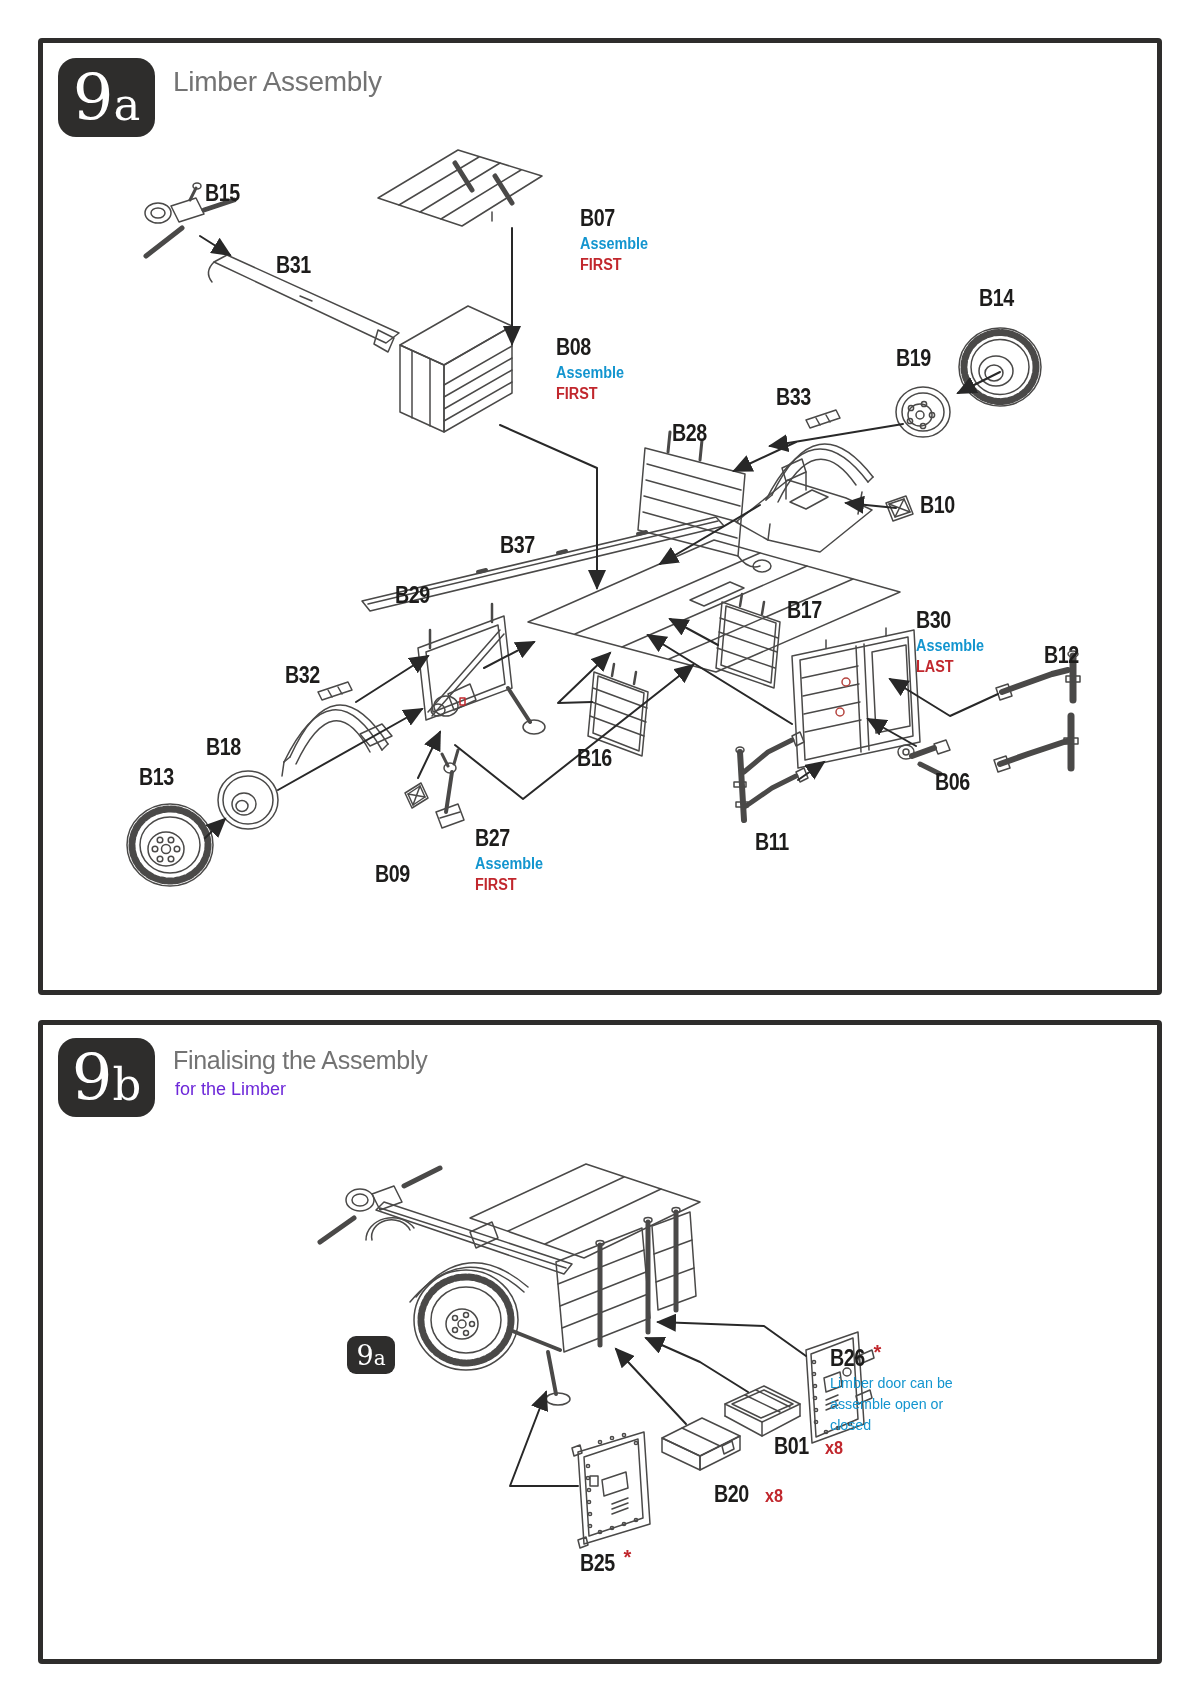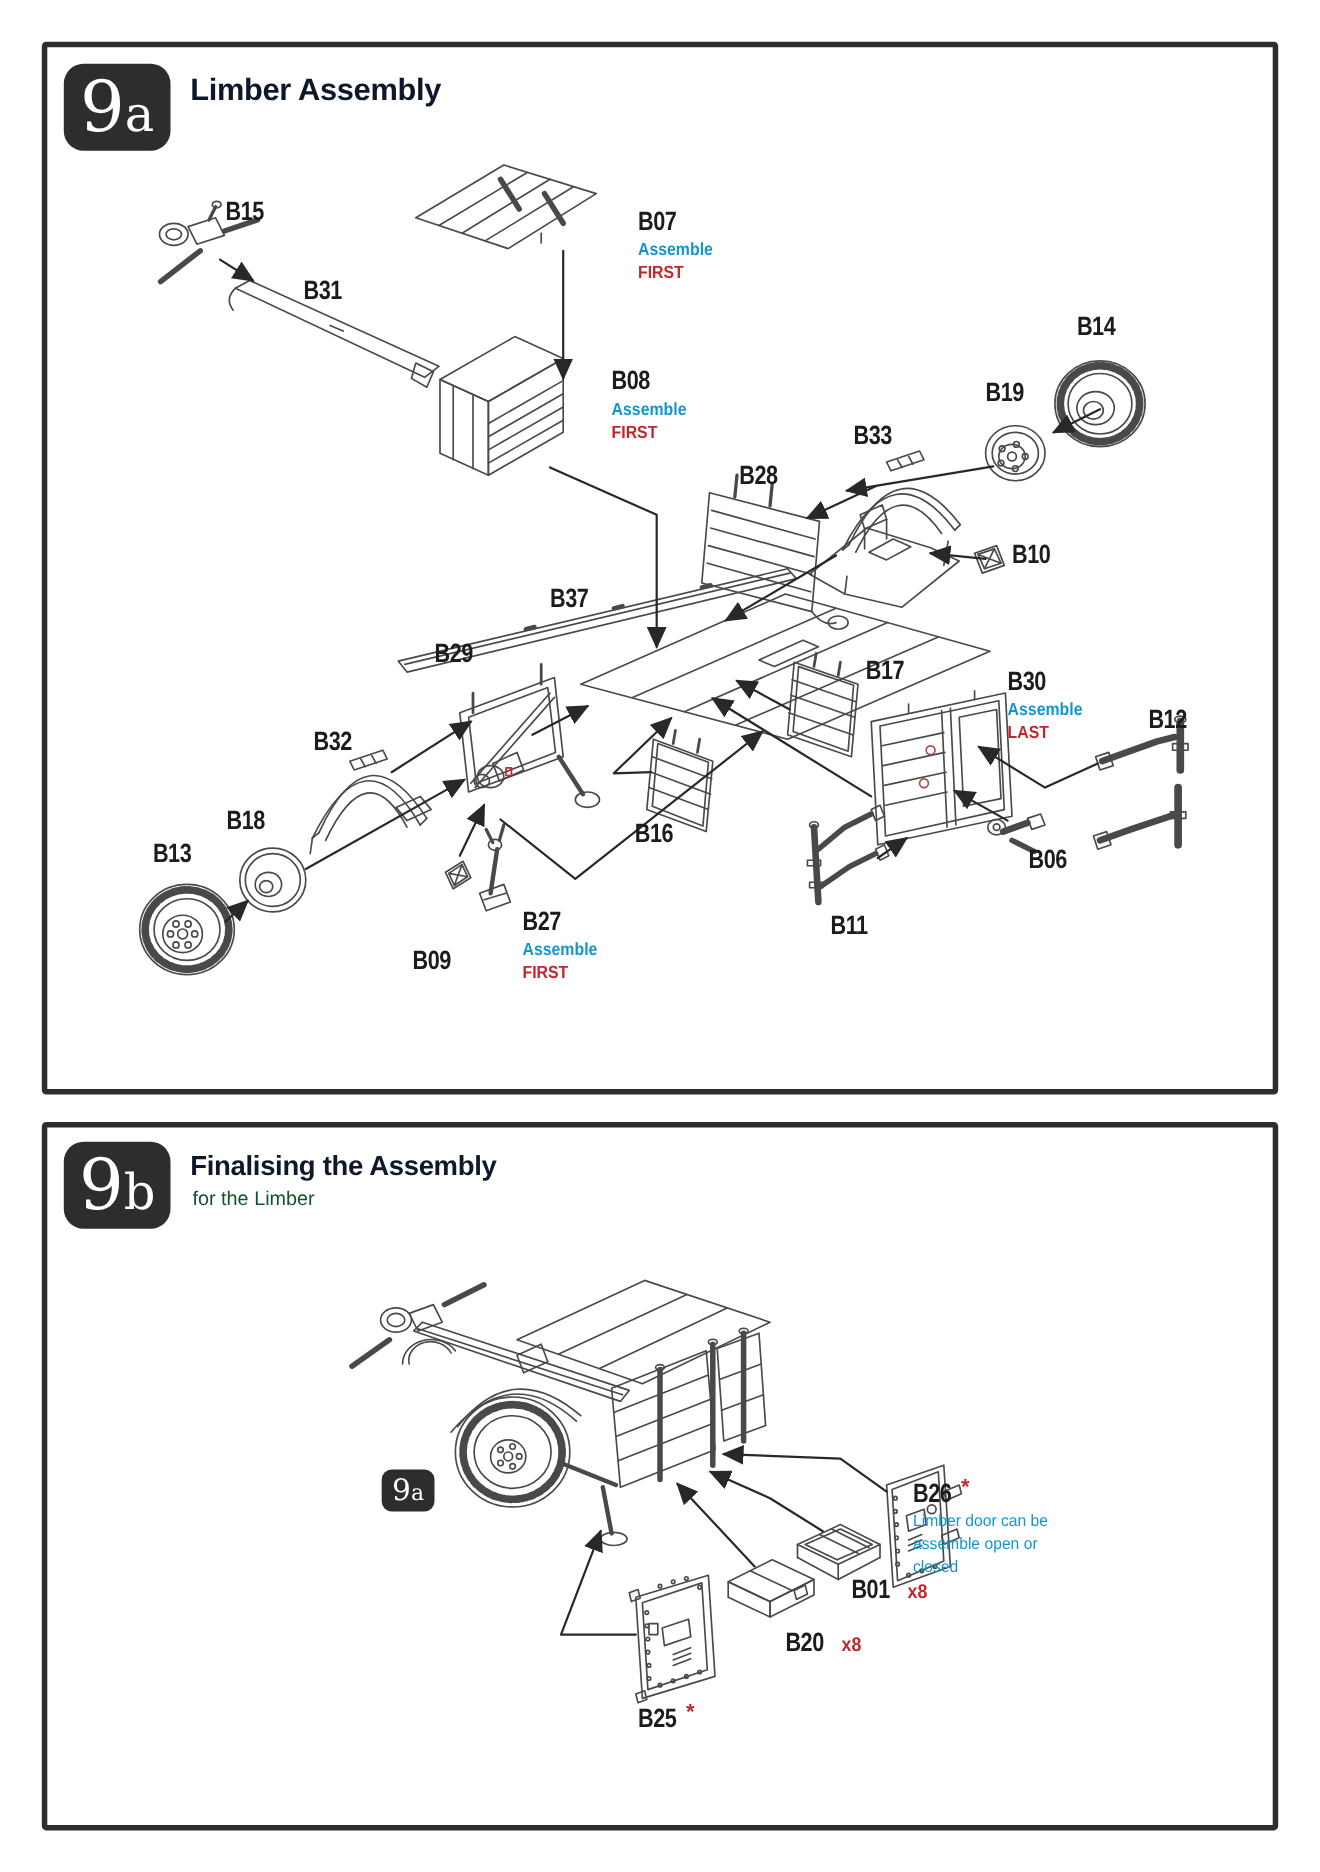--- a/index.html
+++ b/index.html
@@ -11,24 +11,24 @@
   svg.art{position:absolute;left:0;top:0}
   .badge{position:absolute;background:#2e2d2c;color:#fff;border-radius:18px;display:flex;align-items:center;justify-content:center;font-family:"DejaVu Serif",serif}
   .badge-inner{display:flex;align-items:baseline}
   #badge-a,#badge-b{left:58px;top:58px;width:97px;height:79px}
   #badge-b{top:1038px}
   #badge-ref{left:347px;top:1336px;width:48px;height:38px;border-radius:9px}
   #badge-a .badge-num,#badge-b .badge-num{font-size:64px;line-height:1}
   #badge-a .badge-letter,#badge-b .badge-letter{font-size:45px;line-height:1}
   #badge-ref .badge-num{font-size:27px;line-height:1}
   #badge-ref .badge-letter{font-size:20px;line-height:1}
-  .panel-title{position:absolute;color:#0f172a;font-weight:bold;white-space:nowrap;letter-spacing:-.3px}
+  .panel-title{position:absolute;color:#737373;font-weight:normal;white-space:nowrap;letter-spacing:-.3px}
   #title-a{left:173px;top:66px;font-size:28px}
   #title-b{left:173px;top:1046px;font-size:25px}
-  .panel-subtitle{position:absolute;left:175px;top:1079px;color:#14532d;font-size:18px;white-space:nowrap}
+  .panel-subtitle{position:absolute;left:175px;top:1079px;color:#6d28d9;font-size:18px;white-space:nowrap}
   .plabel{position:absolute;color:#1d1c1b;font-weight:bold;white-space:nowrap}
   .pcode{font-size:24px;display:inline-block;transform:scaleX(.82);transform-origin:0 50%;letter-spacing:-.5px}
   .note{font-size:16px;line-height:18px;transform:scaleX(.9);transform-origin:0 50%;margin-top:3px}
   .note.blue{color:#1395cf}
   .note.red{color:#c1272d}
   .bnote{font-size:15px;font-weight:normal;line-height:21px;color:#1395cf;transform:scaleX(.95);transform-origin:0 50%}
   .ast{color:#c1272d;font-size:20px;vertical-align:7px;margin-left:1px}
   .qty{color:#c1272d;font-size:18px;margin-left:7px;display:inline-block;transform:scaleX(.9)}
 </style>
 </head>
@@ -445,21 +445,21 @@
 
 <div class="badge" id="badge-ref">
   <span class="badge-inner">
       <span class="badge-num">9</span>
       <span class="badge-letter">a</span>
     </span>
 </div>
 
 <div class="plabel" style="left:205px;top:179px"><span class="pcode">B15</span></div>
 <div class="plabel" style="left:276px;top:251px"><span class="pcode">B31</span></div>
-<div class="plabel" style="left:580px;top:188px">
+<div class="plabel" style="left:580px;top:204px">
   <span class="pcode">B07</span>
   <div class="note blue">Assemble</div>
   <div class="note red">FIRST</div>
 </div>
 <div class="plabel" style="left:556px;top:333px">
   <span class="pcode">B08</span>
   <div class="note blue">Assemble</div>
   <div class="note red">FIRST</div>
 </div>
 <div class="plabel" style="left:979px;top:284px"><span class="pcode">B14</span></div>

